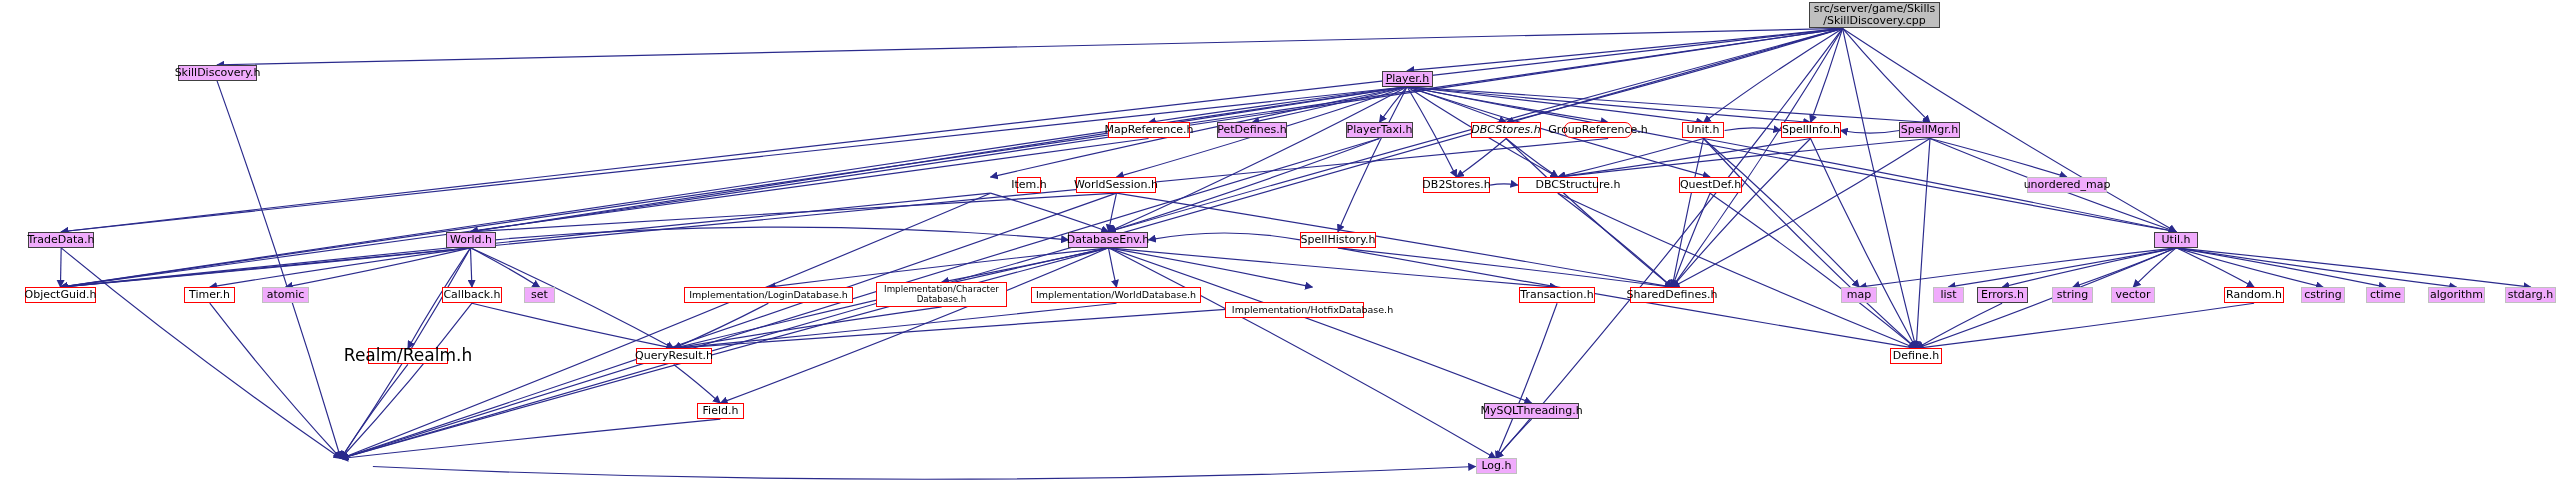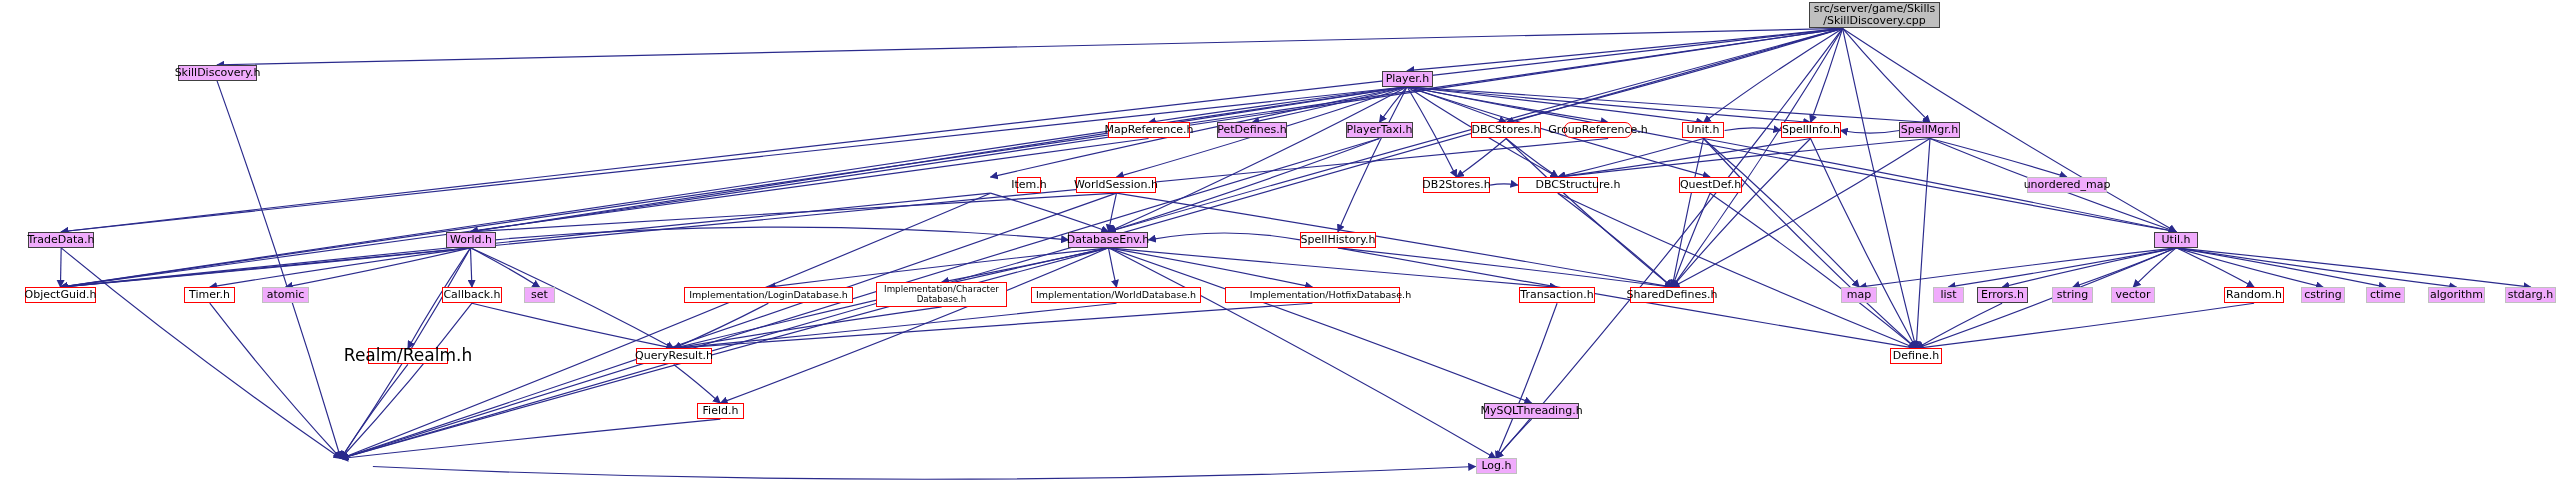--- a/index.html
+++ b/index.html
@@ -144,25 +144,25 @@
         <path d="M3095,416 Q2880.5,447 2631,478" marker-end="url(#arrow)"></path>
         <path d="M2749,416 Q2684.69,447 2631,478" marker-end="url(#arrow)"></path>
         <path d="M512,640 Q1269,675 2026,640" marker-end="url(#arrow)"></path>
         <path d="M288,416 Q369.9,522.5 468,629" marker-end="url(#arrow)"></path>
       </g>
   </svg>
   <div id="nodes">
       <div class="node n-root" style="left: 1777px; top: 2.2px; width: 131px; height: 26px; font-size: 11px; margin-left: 32px;">src/server/game/Skills
 /SkillDiscovery.cpp</div>
       <div class="node n-black" style="left: 178px; top: 65px; width: 79px; height: 16px; font-size: 11px;">SkillDiscovery.h</div>
-      <div class="node n-black" style="left: 1382px; top: 71px; width: 51px; height: 16px; font-size: 11px;">Player.h</div>
+      <div class="node n-black" style="left: 1382px; top: 71px; width: 51px; height: 16px; font-size: 11px; text-decoration: underline;">Player.h</div>
       <div class="node n-red" style="left: 1108px; top: 122px; width: 82px; height: 16px; font-size: 11px;">MapReference.h</div>
       <div class="node n-black" style="left: 1217px; top: 122px; width: 70px; height: 16px; font-size: 11px;">PetDefines.h</div>
       <div class="node n-black" style="left: 1346px; top: 122px; width: 67px; height: 16px; font-size: 11px;">PlayerTaxi.h</div>
-      <div class="node n-red" style="left: 1471px; top: 122px; width: 70px; height: 16px; font-size: 11px;">DBCStores.h</div>
+      <div class="node n-red" style="left: 1471px; top: 122px; width: 70px; height: 16px; font-size: 11px; font-style: italic;">DBCStores.h</div>
       <div class="node n-red" style="left: 1564px; top: 122px; width: 68px; height: 16px; font-size: 11px; border-radius: 7px;">GroupReference.h</div>
       <div class="node n-red" style="left: 1682px; top: 122px; width: 42px; height: 16px; font-size: 11px;">Unit.h</div>
       <div class="node n-red" style="left: 1781px; top: 122px; width: 60px; height: 16px; font-size: 11px;">SpellInfo.h</div>
       <div class="node n-black" style="left: 1899px; top: 122px; width: 61px; height: 16px; font-size: 11px;">SpellMgr.h</div>
       <div class="node n-red" style="left: 969px; top: 177px; width: 24px; height: 16px; font-size: 11px; margin-left: 48px;">Item.h</div>
       <div class="node n-red" style="left: 1076px; top: 177px; width: 80px; height: 16px; font-size: 11px;">WorldSession.h</div>
       <div class="node n-red" style="left: 1423px; top: 177px; width: 67px; height: 16px; font-size: 11px;">DB2Stores.h</div>
       <div class="node n-red" style="left: 1518px; top: 177px; width: 80px; height: 16px; font-size: 11px; padding-left: 40px;">DBCStructure.h</div>
       <div class="node n-red" style="left: 1679px; top: 177px; width: 63px; height: 16px; font-size: 11px;">QuestDef.h</div>
       <div class="node n-grey" style="left: 2027px; top: 177px; width: 80px; height: 16px; font-size: 11px;">unordered_map</div>
@@ -173,21 +173,21 @@
       <div class="node n-black" style="left: 2154px; top: 232px; width: 44px; height: 16px; font-size: 11px;">Util.h</div>
       <div class="node n-red" style="left: 25px; top: 287px; width: 71px; height: 16px; font-size: 11px;">ObjectGuid.h</div>
       <div class="node n-red" style="left: 184px; top: 287px; width: 51px; height: 16px; font-size: 11px;">Timer.h</div>
       <div class="node n-grey" style="left: 262px; top: 287px; width: 47px; height: 16px; font-size: 11px;">atomic</div>
       <div class="node n-red" style="left: 442px; top: 287px; width: 60px; height: 16px; font-size: 11px;">Callback.h</div>
       <div class="node n-grey" style="left: 524px; top: 287px; width: 31px; height: 16px; font-size: 11px;">set</div>
       <div class="node n-red" style="left: 684px; top: 287px; width: 169px; height: 16px; font-size: 9.5px;">Implementation/LoginDatabase.h</div>
       <div class="node n-red" style="left: 876px; top: 282px; width: 131px; height: 25px; font-size: 8.7px;">Implementation/Character
 Database.h</div>
       <div class="node n-red" style="left: 1031px; top: 287px; width: 170px; height: 16px; font-size: 9.5px;">Implementation/WorldDatabase.h</div>
-      <div class="node n-red" style="left: 1225px; top: 287px; width: 175px; height: 16px; font-size: 9.5px; padding-left: 36px;">Implementation/HotfixDatabase.h</div>
+      <div class="node n-red" style="left: 1225px; top: 302px; width: 139px; height: 16px; font-size: 9.5px; padding-left: 36px;">Implementation/HotfixDatabase.h</div>
       <div class="node n-red" style="left: 1519px; top: 287px; width: 76px; height: 16px; font-size: 11px;">Transaction.h</div>
       <div class="node n-red" style="left: 1630px; top: 287px; width: 84px; height: 16px; font-size: 11px;">SharedDefines.h</div>
       <div class="node n-grey" style="left: 1841px; top: 287px; width: 36px; height: 16px; font-size: 11px;">map</div>
       <div class="node n-grey" style="left: 1933px; top: 287px; width: 31px; height: 16px; font-size: 11px;">list</div>
       <div class="node n-black" style="left: 1977px; top: 287px; width: 51px; height: 16px; font-size: 11px;">Errors.h</div>
       <div class="node n-grey" style="left: 2052px; top: 287px; width: 41px; height: 16px; font-size: 11px;">string</div>
       <div class="node n-grey" style="left: 2111px; top: 287px; width: 44px; height: 16px; font-size: 11px;">vector</div>
       <div class="node n-red" style="left: 2224px; top: 287px; width: 60px; height: 16px; font-size: 11px;">Random.h</div>
       <div class="node n-grey" style="left: 2301px; top: 287px; width: 44px; height: 16px; font-size: 11px;">cstring</div>
       <div class="node n-grey" style="left: 2366px; top: 287px; width: 39px; height: 16px; font-size: 11px;">ctime</div>

